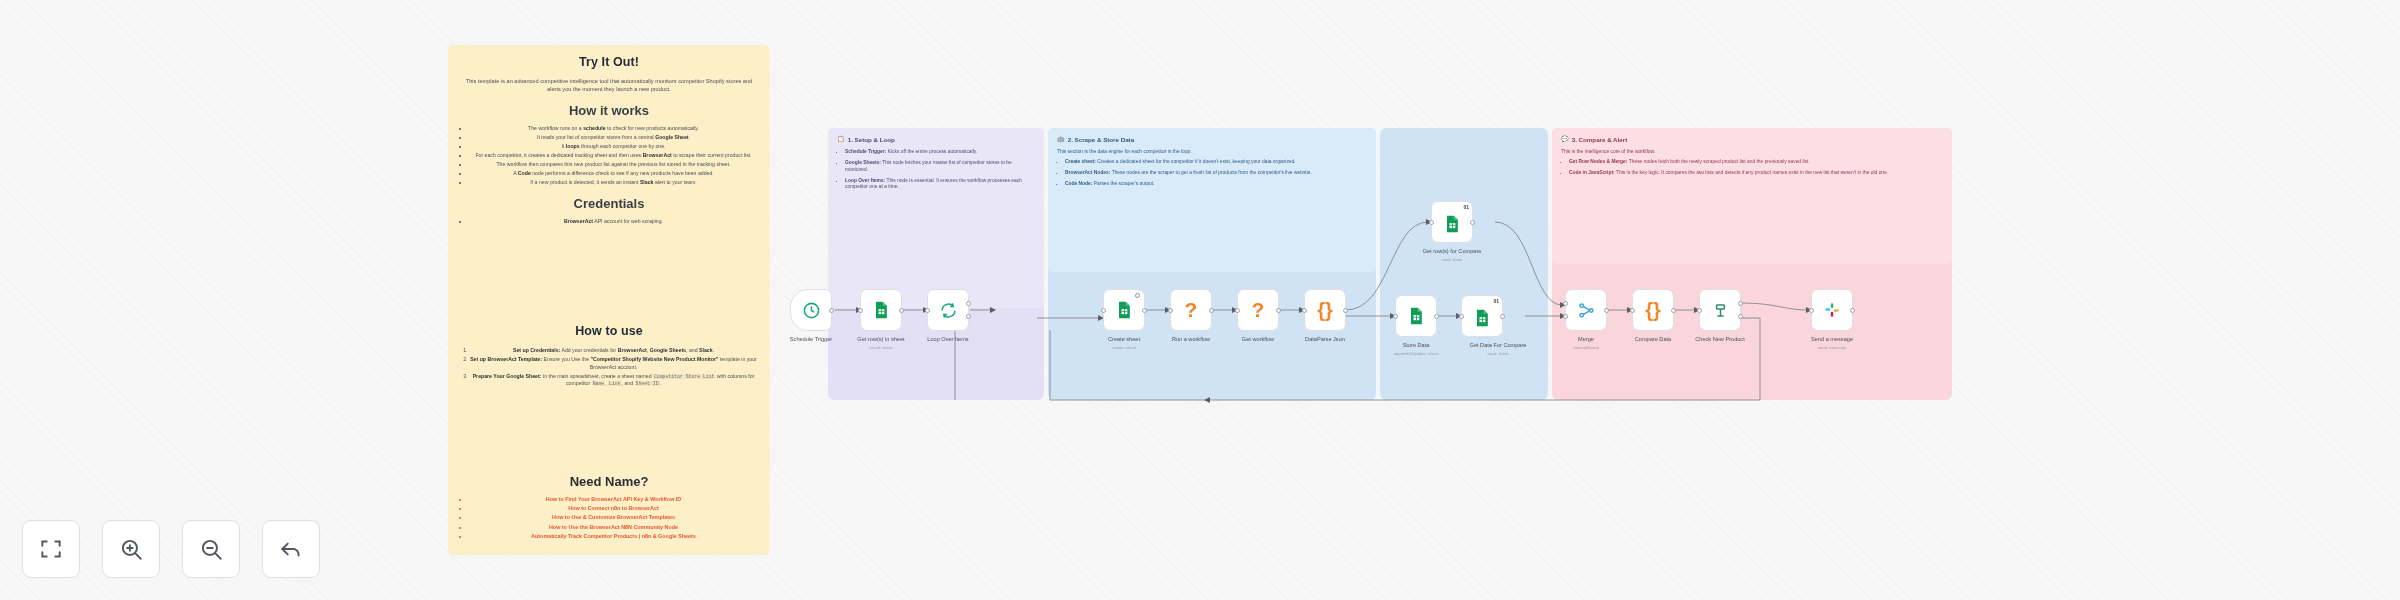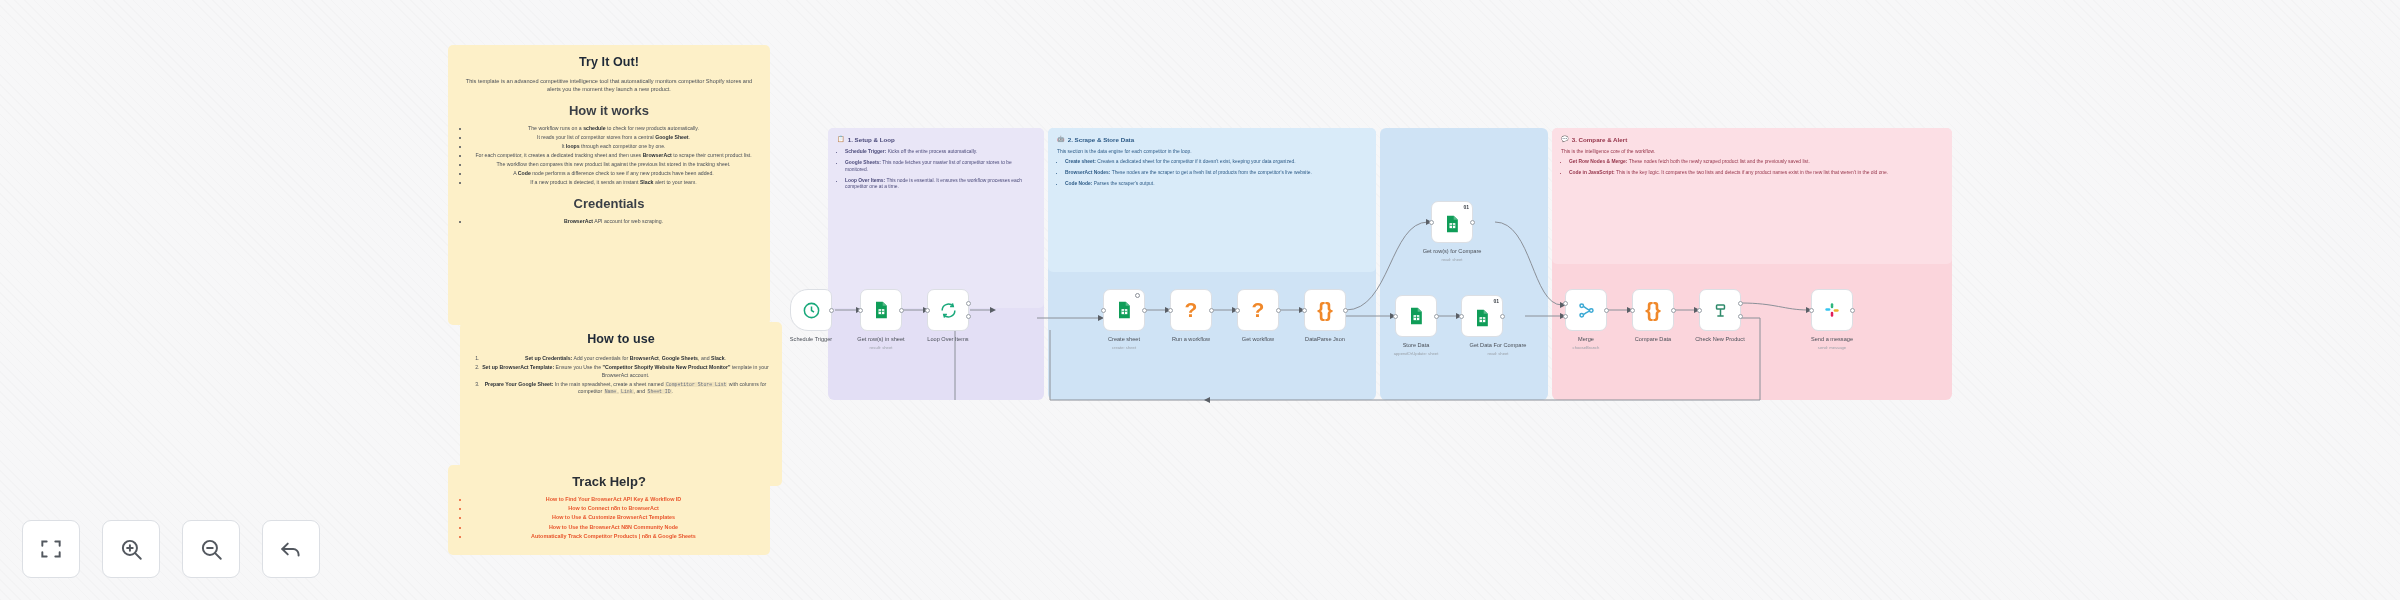--- a/index.html
+++ b/index.html
@@ -152,31 +152,31 @@
       <li>The workflow then compares this new product list against the previous list stored in the tracking sheet.</li>
       <li>A <b>Code</b> node performs a difference check to see if any new products have been added.</li>
       <li>If a new product is detected, it sends an instant <b>Slack</b> alert to your team.</li>
     </ul>
   <h2>Credentials</h2>
   <ul>
       <li><b>BrowserAct</b> API account for web scraping.</li>
     </ul>
 </div>
 
-<div class="sticky yellow" style="left:448px; top:322px; width:322px; height:164px;margin-left:12px;">
+<div class="sticky yellow" style="left:448px; top:314px; width:322px; height:164px;">
   <h1>How to use</h1>
   <ol style="margin-top:7px;">
       <li><b>Set up Credentials:</b> Add your credentials for <b>BrowserAct</b>, <b>Google Sheets</b>, and <b>Slack</b>.</li>
       <li><b>Set up BrowserAct Template:</b> Ensure you Use the <b>"Competitor Shopify Website New Product Monitor"</b> template in your BrowserAct account.</li>
       <li><b>Prepare Your Google Sheet:</b> In the main spreadsheet, create a sheet named <code>Competitor Store List</code> with columns for competitor <code>Name</code>, <code>Link</code>, and <code>Sheet ID</code>.</li>
     </ol>
 </div>
 
 <div class="sticky yellow note-help" style="left:448px; top:465px; width:322px; height:90px;">
-  <h2 style="margin-top:0;">Track Help?</h2>
+  <h2 style="margin-top:0;">Need Name?</h2>
   <ul>
       <li>How to Find Your BrowserAct API Key &amp; Workflow ID</li>
       <li>How to Connect n8n to BrowserAct</li>
       <li>How to Use &amp; Customize BrowserAct Templates</li>
       <li>How to Use the BrowserAct N8N Community Node</li>
       <li>Automatically Track Competitor Products | n8n &amp; Google Sheets</li>
     </ul>
 </div>
 
 <div class="sectionbox purple" style="left:828px; top:128px; width:216px; height:272px;"></div>

